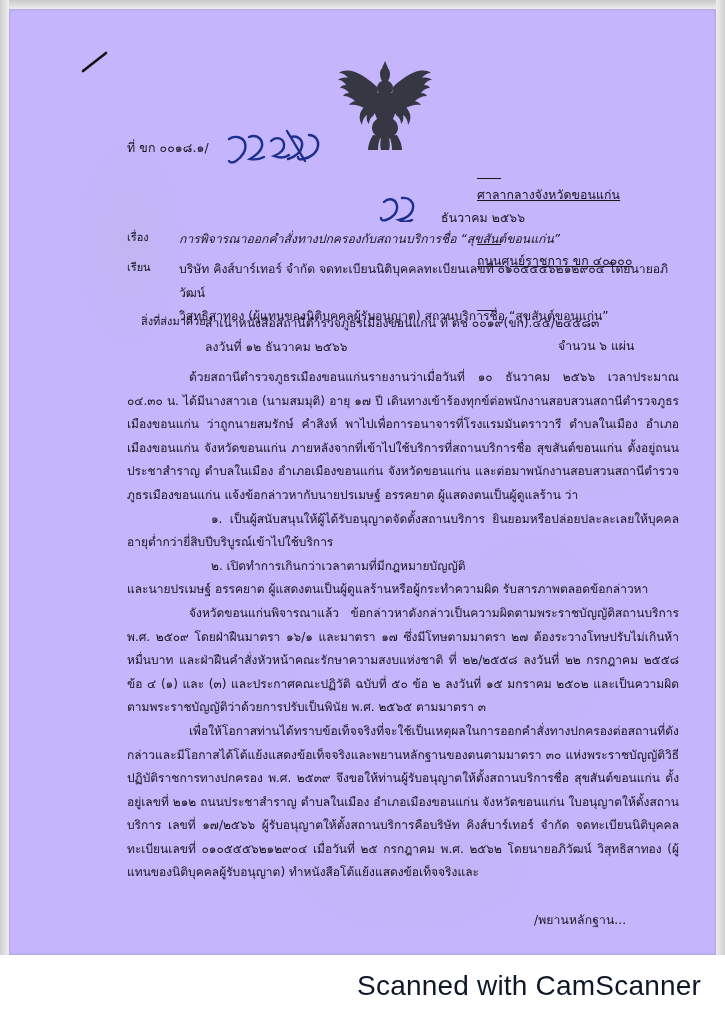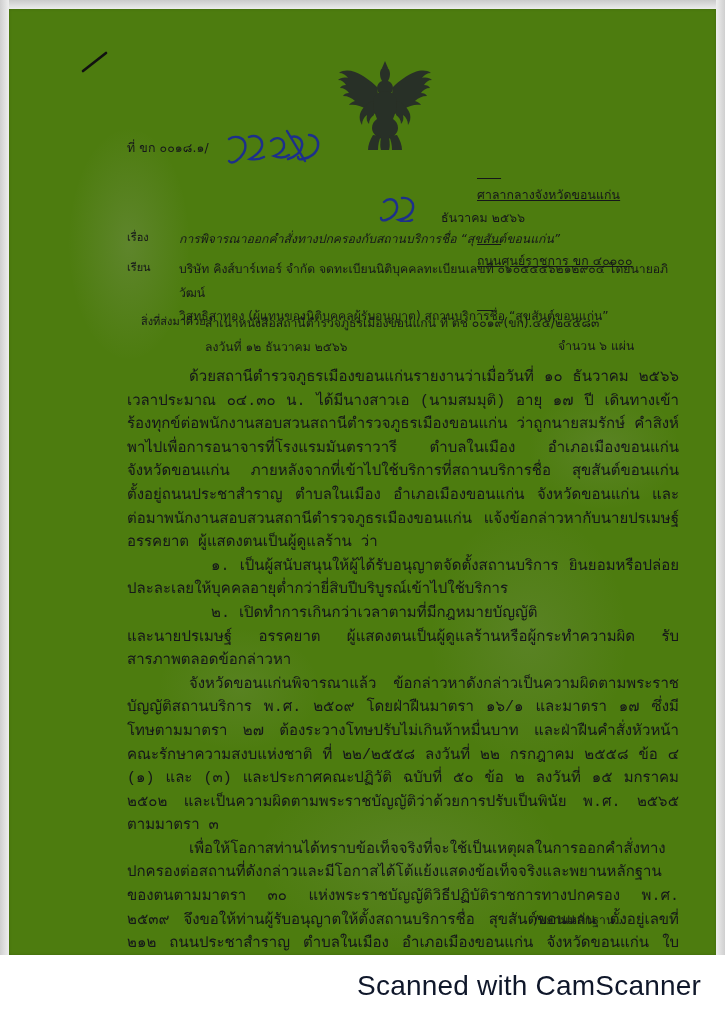--- a/index.html
+++ b/index.html
@@ -24,21 +24,21 @@
     box-sizing: border-box;
   }
 
   
   #page-sheet {
     position: absolute;
     left: 9px;
     top: 9px;
     width: 707px;
     height: 946px;
-    background: #4d7c0f;
+    background: #c4b5fd;
     box-shadow: 0 0 3px rgba(0,0,0,0.18) inset;
     overflow: hidden;
   }
 
   
   .blotch {
     position: absolute;
     border-radius: 50%;
     pointer-events: none;
   }
@@ -119,27 +119,26 @@
   #val-sheets  { left: 549px; top: 326px; }
 
   
   #body-area {
     position: absolute;
     left: 118px;
     top: 357px;
     width: 552px;
   }
   .para {
-    font-size: 15px;
+    font-size: 12px;
     line-height: 23.6px;
     color: #15161a;
     margin: 0 0 0 0;
     text-align: justify;
     text-justify: inter-word;
-    font-family: Liberation Mono, monospace;
   }
   .para + .para { margin-top: 0px; }
   .para-indent { text-indent: 62px; }
   .para-item { text-indent: 84px; }
   .para-gap { margin-top: 9px; }
 
   
   #continuation { left: 525px; top: 905px; font-size: 12.2px; }
 
   

